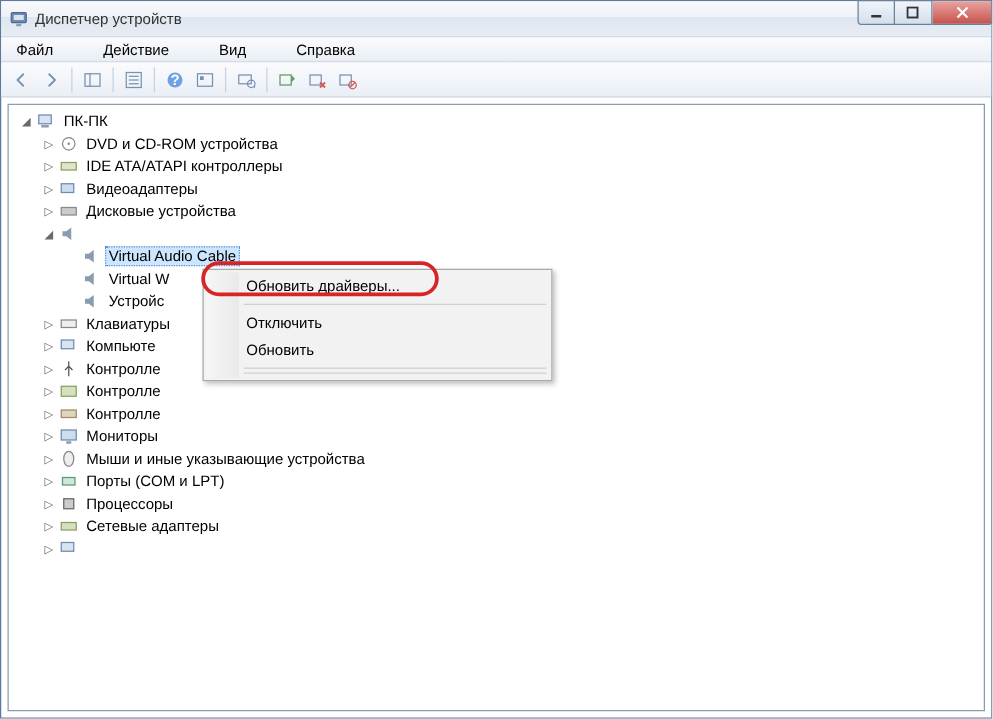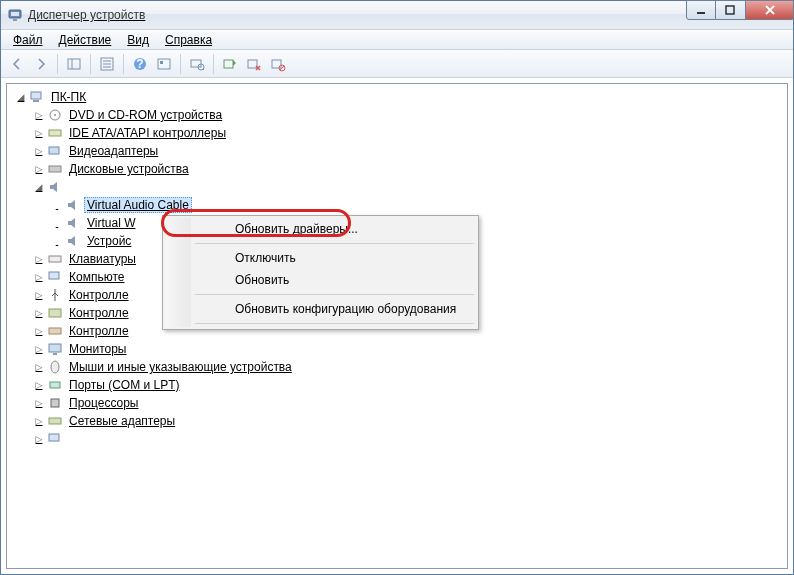--- a/index.html
+++ b/index.html
@@ -1,44 +1,44 @@
 <!DOCTYPE html>
 <html><head>
 <meta charset="utf-8">
 <style>
 * { box-sizing: border-box; font-family: "Segoe UI", Tahoma, sans-serif; font-size: 12px; }
 body { margin: 0; background: #fff; }
-.window { width: 794px; height: 575px; border: 1px solid #5a7aa0; display: flex; flex-direction: column; background: #fff; position: relative; text-decoration: underline; }
+.window { width: 794px; height: 575px; border: 1px solid #5a7aa0; display: flex; flex-direction: column; background: #fff; position: relative; }
 .titlebar { height: 29px; background: linear-gradient(to bottom, #f8f9fb 0%, #eef1f6 45%, #dfe6ef 46%, #e8edf4 100%); display: flex; align-items: center; padding: 0 0 0 6px; border-bottom: 1px solid #c8d2de; }
 .titlebar .title-icon { width: 16px; height: 16px; margin-right: 5px; }
 .titlebar .title { color: #333; flex: 1; }
 .win-btns { display: flex; align-self: flex-start; margin-top: -1px; margin-right: -1px; }
 .win-btn { width: 30px; height: 20px; border: 1px solid #6a7f98; display: flex; align-items: center; justify-content: center; color: #333; }
 .win-min { background: linear-gradient(to bottom, #f0f5fb, #d3dfec); border-top-left-radius: 0; border-bottom-left-radius: 3px; }
 .win-max { background: linear-gradient(to bottom, #f0f5fb, #d3dfec); border-left: none; }
 .win-close { width: 48px; background: linear-gradient(to bottom, #e9a3a0, #c6524b); border-left: none; border-bottom-right-radius: 3px; color: #fff; }
 .win-btn svg { display: block; }
-.menubar { height: 20px; background: linear-gradient(to bottom, #fafbfd, #e9eef5); border-bottom: 1px solid #c8d2de; display: flex; align-items: center; padding: 0 4px; }
+.menubar { height: 20px; background: linear-gradient(to bottom, #fafbfd, #e9eef5); border-bottom: 1px solid #c8d2de; display: flex; align-items: center; padding: 0 4px; gap: 24px; }
 .menubar .m { padding: 2px 8px; cursor: default; }
 .toolbar { height: 28px; background: linear-gradient(to bottom, #fafbfd, #eaeff6); border-bottom: 1px solid #c8d2de; display: flex; align-items: center; padding: 0 4px; }
 .tb-btn { width: 24px; height: 24px; display: flex; align-items: center; justify-content: center; margin: 0 0; opacity: .8; }
 .tb-btn svg { display: block; }
 .tb-sep { width: 1px; height: 20px; background: #c8d2de; margin: 0 4px; }
 .content { flex: 1; padding: 5px; display: flex; }
 .tree-wrap { flex: 1; border: 1px solid #8a9bb2; background: #fff; overflow: auto; position: relative; }
 .tree { padding: 4px 4px 4px 8px; }
 .node { display: flex; align-items: center; height: 18px; white-space: nowrap; position: relative; }
 .node .exp { width: 12px; text-align: center; color: #6a6a6a; font-size: 9px; cursor: default; user-select: none; }
 .node .ico { width: 16px; height: 16px; margin: 0 3px 0 2px; display: flex; align-items: center; justify-content: center; }
 .node .lbl { padding: 1px 3px; }
 .node .lbl.selected { background: #cde6ff; border: 1px dotted #5893d4; padding: 0 2px; }
 .children { margin-left: 18px; }
 .ctx-menu { position: absolute; background: #f2f2f2; border: 1px solid #a7abb0; box-shadow: 2px 2px 4px rgba(0,0,0,.25); min-width: 280px; padding: 2px; z-index: 10; }
 .ctx-menu .gutter { position: absolute; left: 2px; top: 2px; bottom: 2px; width: 26px; background: linear-gradient(to right, #f6f6f6, #e9e9e9); }
-.ctx-item { position: relative; padding: 4px 20px 4px 32px; cursor: default; margin-left: 38px; }
+.ctx-item { position: relative; padding: 4px 20px 4px 32px; cursor: default; }
 .ctx-item.bold { font-weight: bold; }
 .ctx-sep { height: 1px; background: #d0d0d0; margin: 3px 2px 3px 30px; position: relative; }
 .highlight-red { position: absolute; border: 3px solid #d72424; border-radius: 14px; pointer-events: none; z-index: 20; }
 </style>
 </head>
 <body>
 
 <div class="window">
   <div class="titlebar">
     <span class="title-icon">
@@ -335,20 +335,19 @@
         </div>
       </div>
 
       <div class="ctx-menu" style="left:155px; top:131px;">
         <div class="gutter"></div>
         <div class="ctx-item">Обновить драйверы...</div>
         <div class="ctx-sep"></div>
         <div class="ctx-item">Отключить</div>
         <div class="ctx-item">Обновить</div>
         <div class="ctx-sep"></div>
-        <div class="ctx-item">Обновить конфигурацию оборудования</div>
         <div class="ctx-sep"></div>
       </div>
 
       <div class="highlight-red" style="left:154px; top:125px; width:190px; height:28px;"></div>
     </div>
   </div>
 </div>
 
 </body></html>

